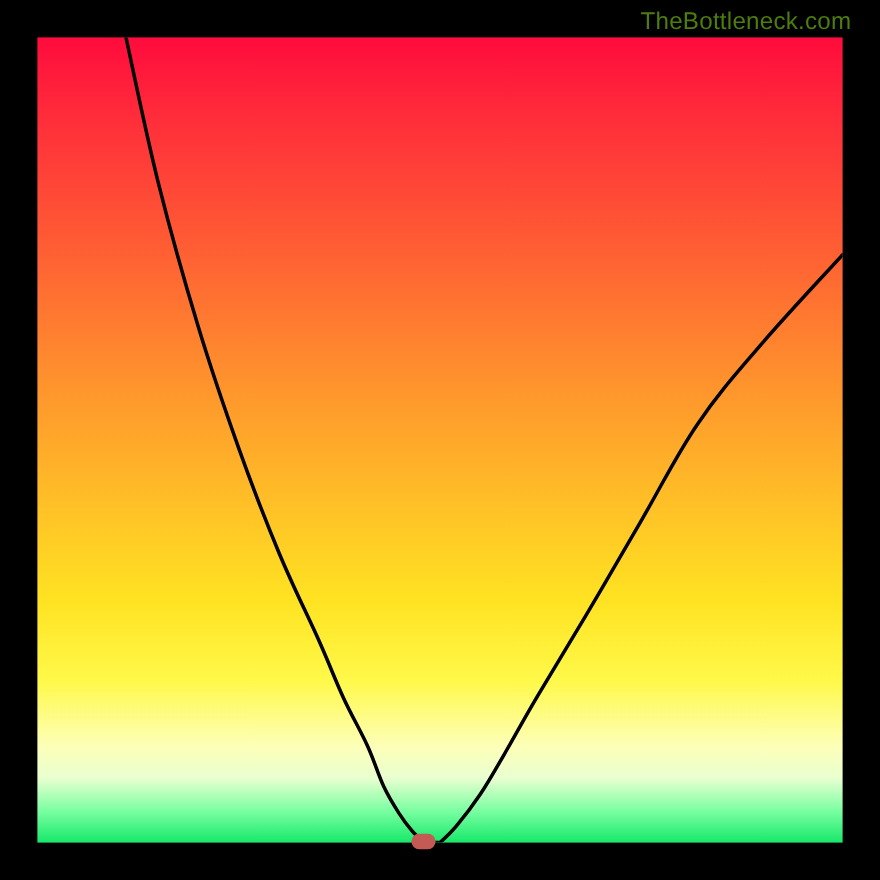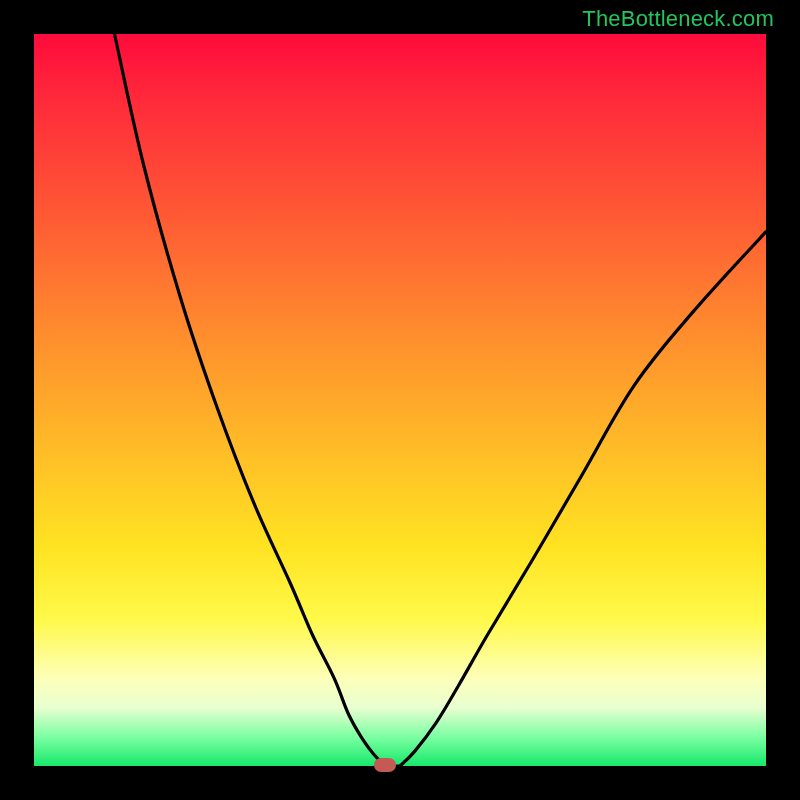--- a/index.html
+++ b/index.html
@@ -36,21 +36,21 @@
       #fdffb8 88%,
       #e9ffd0 92%,
       #7cffa3 96%,
       #17e86a 100%
     );
   }
   .watermark {
     position: absolute;
     top: 6px;
     right: 26px;
-    color: #22c55e;
+    color: #4d7c0f;
     font-size: 22px;
     letter-spacing: 0.2px;
     user-select: none;
   }
   svg.curve {
     position: absolute;
     inset: 0;
     width: 100%;
     height: 100%;
   }

